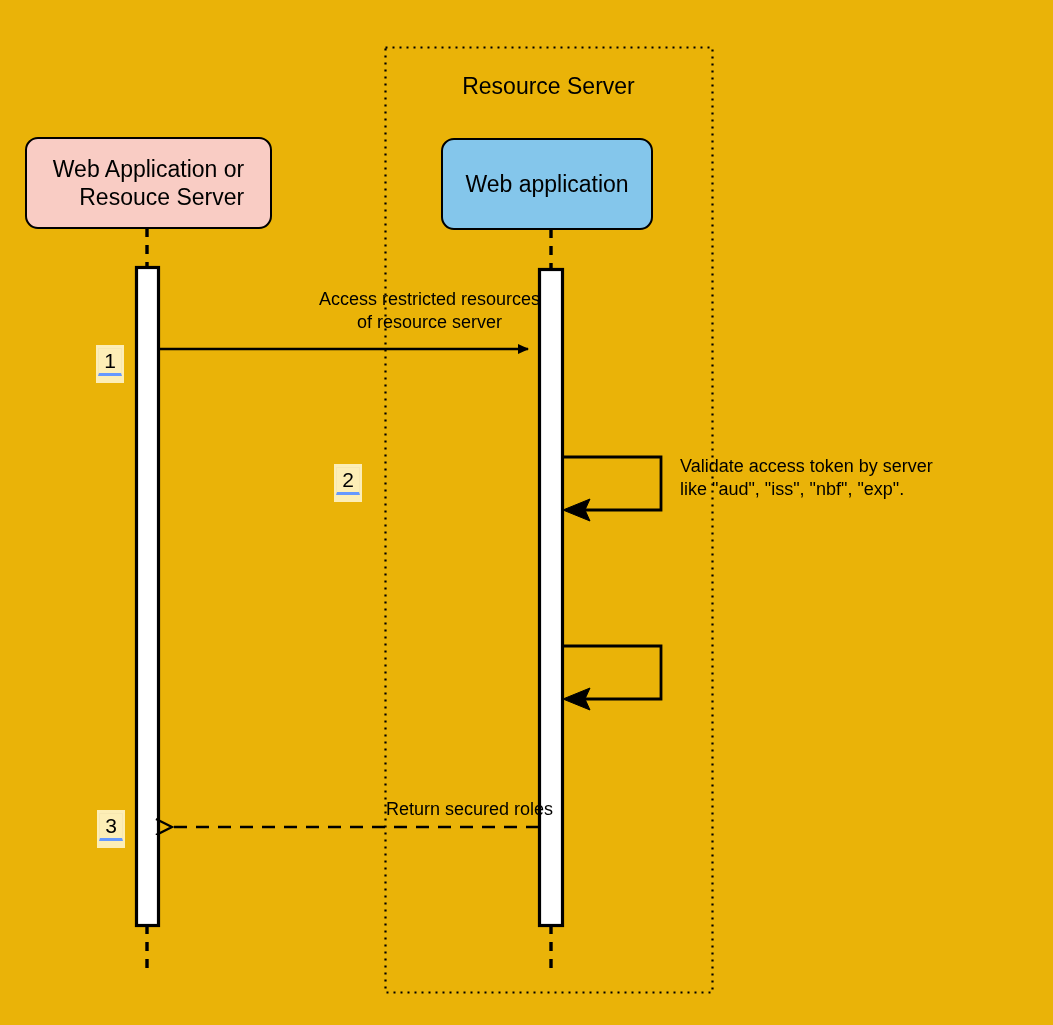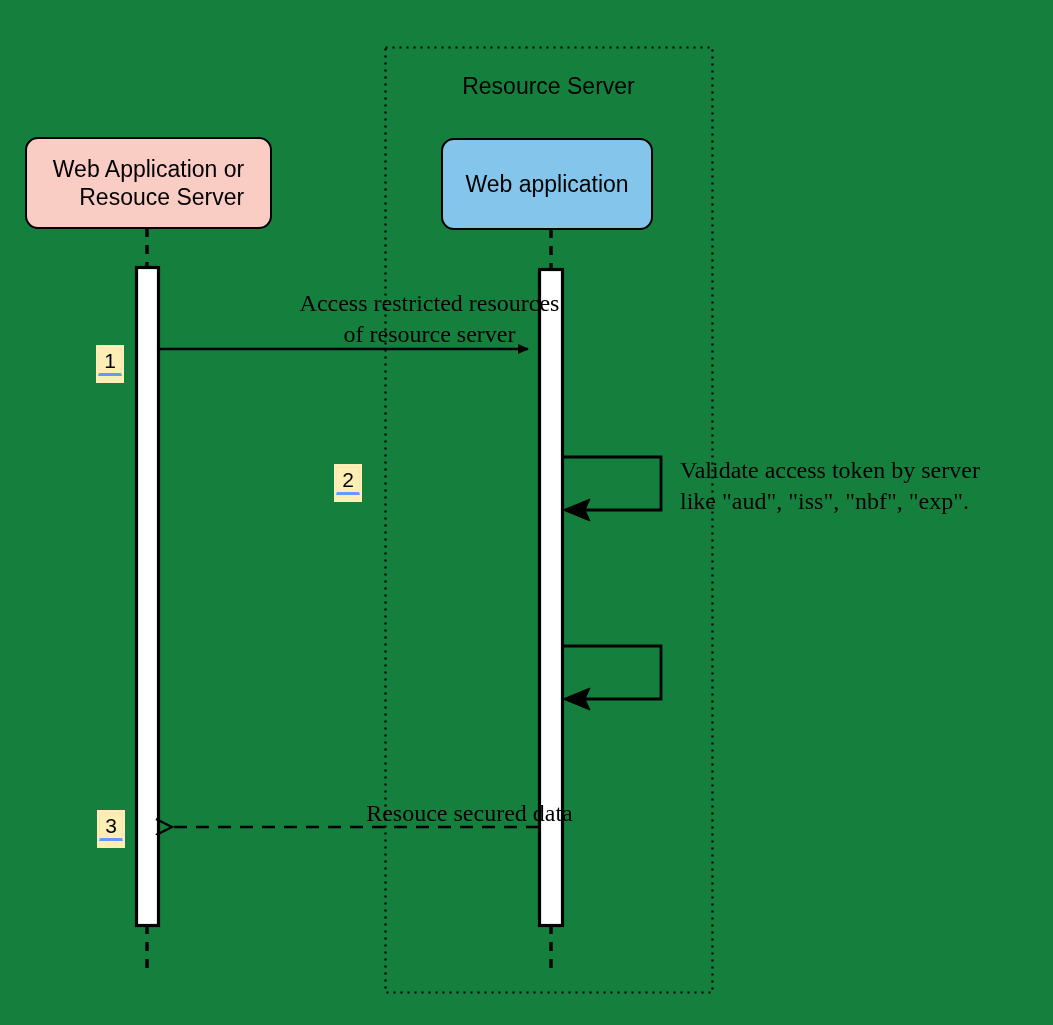--- a/index.html
+++ b/index.html
@@ -8,21 +8,21 @@
     background: #ffffff;
   }
   body {
     font-family: "Liberation Sans", sans-serif;
     color: #000000;
   }
   #canvas {
     position: relative;
     width: 1053px;
     height: 1025px;
-    background: #15803d;
+    background: #eab308;
     overflow: hidden;
   }
   svg.layer {
     position: absolute;
     left: 0;
     top: 0;
     width: 1053px;
     height: 1025px;
   }
   .node-box {
@@ -44,25 +44,24 @@
   }
   .frame-title {
     position: absolute;
     font-size: 23px;
     color: #000000;
     text-align: center;
     white-space: nowrap;
   }
   .msg-label {
     position: absolute;
-    font-size: 24px;
+    font-size: 18px;
     color: #000000;
     line-height: 1.30;
     white-space: pre-line;
-    font-family: Liberation Serif, serif;
   }
   .msg-label.center { text-align: center; }
   .msg-label.left { text-align: left; }
   .step-badge {
     position: absolute;
     background: #fdeeb6;
     display: flex;
     align-items: flex-start;
     justify-content: center;
     box-sizing: border-box;
@@ -135,19 +134,19 @@
   </div>
 
   <div class="msg-label left" style="left:680px; top:455px; width:370px;">Validate access token by server
 like "aud", "iss", "nbf", "exp".</div>
 
   <div class="step-badge" style="left:334px; top:464px; width:28px; height:38px; padding-top:3px;">
     <span class="num">2</span>
   </div>
 
 
-  <div class="msg-label center" style="left:184px; top:798px; width:571px;">Resouce secured data</div>
+  <div class="msg-label center" style="left:184px; top:798px; width:571px;">Return secured roles</div>
 
   <div class="step-badge" style="left:97px; top:810px; width:28px; height:38px; padding-top:3px;">
     <span class="num">3</span>
   </div>
 
 </div>
 
 </body></html>

